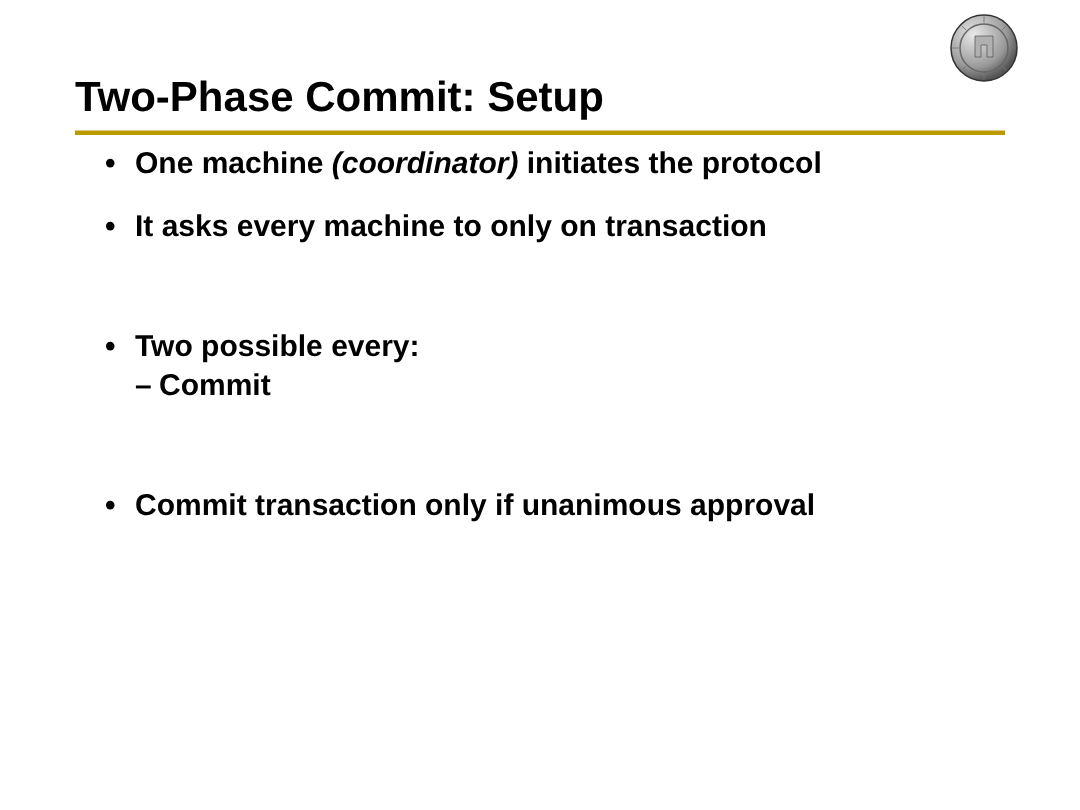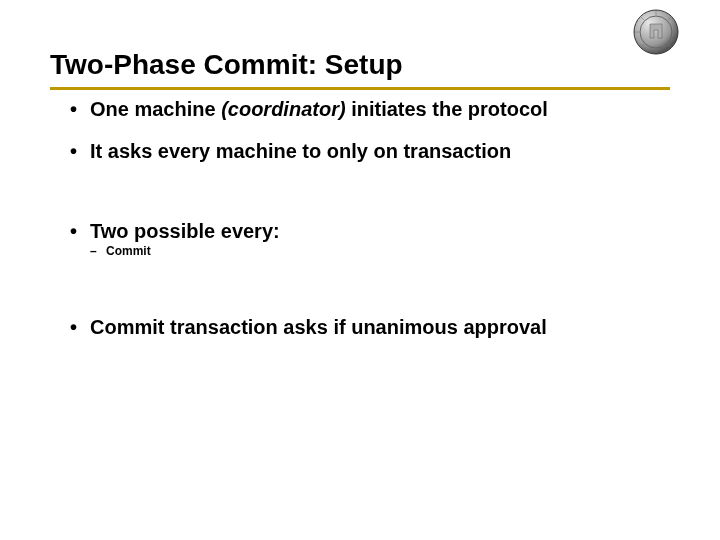--- a/index.html
+++ b/index.html
@@ -64,21 +64,21 @@
   .body > ul > li::before {
     content: "•";
     position: absolute;
     left: 0;
     top: 0;
   }
   .sub {
     list-style: none;
     padding: 0;
     margin: 4px 0 0 34px;
-    font-size: 12px;
+    font-size: 20px;
   }
   .sub li {
     padding-left: 16px;
     position: relative;
     line-height: 1.3;
   }
   .sub li::before {
     content: "–";
     position: absolute;
     left: 0;
@@ -141,17 +141,17 @@
     <ul>
       <li>
         <span>Two possible every:</span>
         <ul class="sub">
           <li>Commit</li>
         </ul>
       </li>
     </ul>
     <div class="gap"></div>
     <ul>
-      <li>Commit transaction asks if unanimous approval</li>
+      <li>Commit transaction only if unanimous approval</li>
     </ul>
   </div>
 
 </div>
 
 </body></html>

